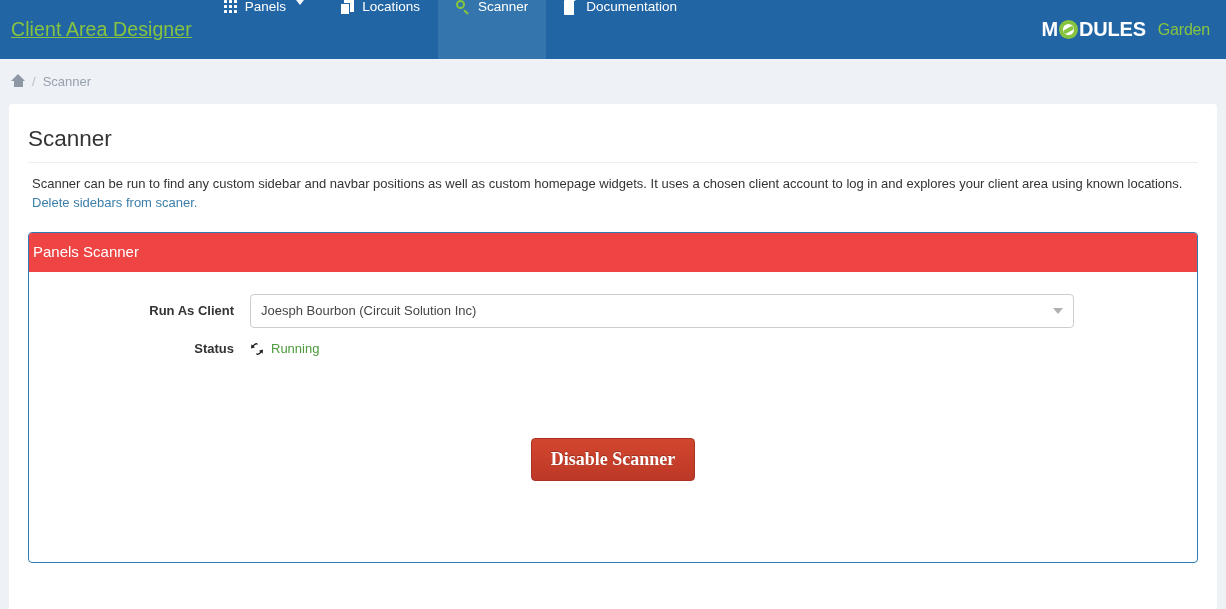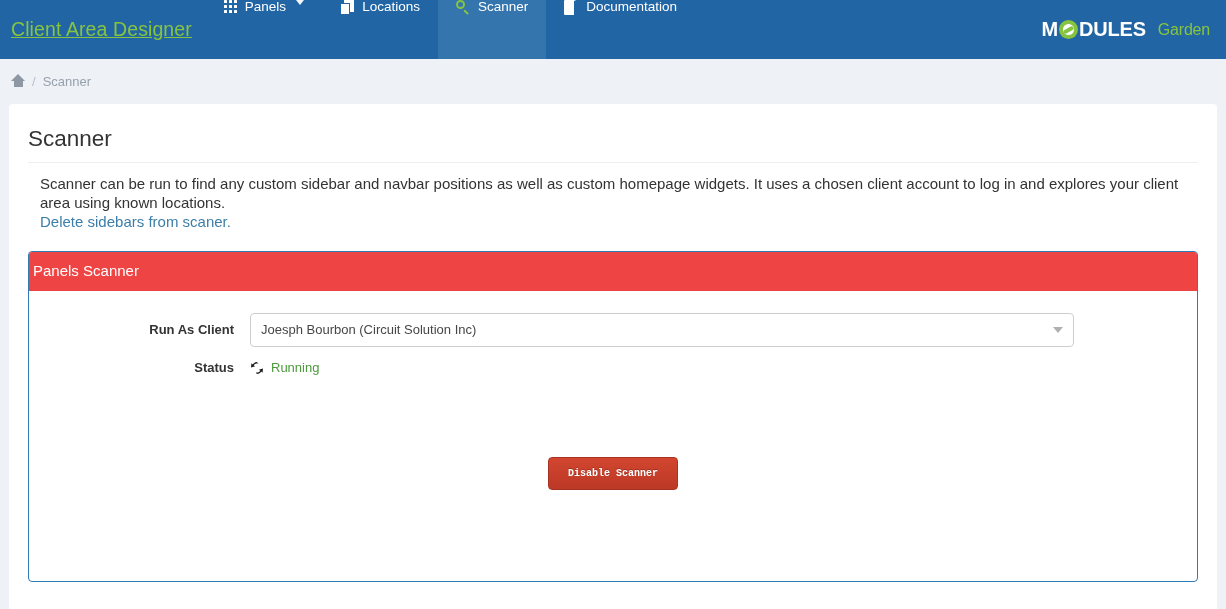--- a/index.html
+++ b/index.html
@@ -186,24 +186,24 @@
   }
   .page-title {
     font-size: 22.5px;
     font-weight: normal;
     color: #333333;
     margin: 4px 0 11px 0;
     padding-bottom: 10px;
     border-bottom: 1px solid #eceff2;
   }
   .desc {
-    font-size: 15px;
+    font-size: 13px;
     color: #333333;
     line-height: 19px;
-    margin: 0 0 20px 12px;
+    margin: 0 0 20px 4px;
   }
   .desc a {
     color: #3c7ea9;
     text-decoration: none;
   }
 
   
   .panel {
     border: 1px solid #2f7cb4;
     border-radius: 4px;
@@ -275,26 +275,26 @@
   .btn-wrap {
     display: flex;
     justify-content: center;
     margin-top: 82px;
   }
   .btn-danger {
     background: linear-gradient(to bottom, #d2462f 0%, #bc3826 100%);
     border: 1px solid #a83322;
     border-radius: 4px;
     color: #ffffff;
-    font-size: 10px;
+    font-size: 18px;
     font-weight: bold;
     padding: 10px 19px;
     cursor: pointer;
     text-shadow: 0 -1px 0 rgba(0,0,0,.25);
-    font-family: Liberation Mono, monospace;
+    font-family: Liberation Serif, serif;
   }
 </style>
 </head>
 <body>
 
 <div class="navbar">
   <a class="brand" href="#">Client Area Designer</a>
 
   <nav class="nav-items">
 

